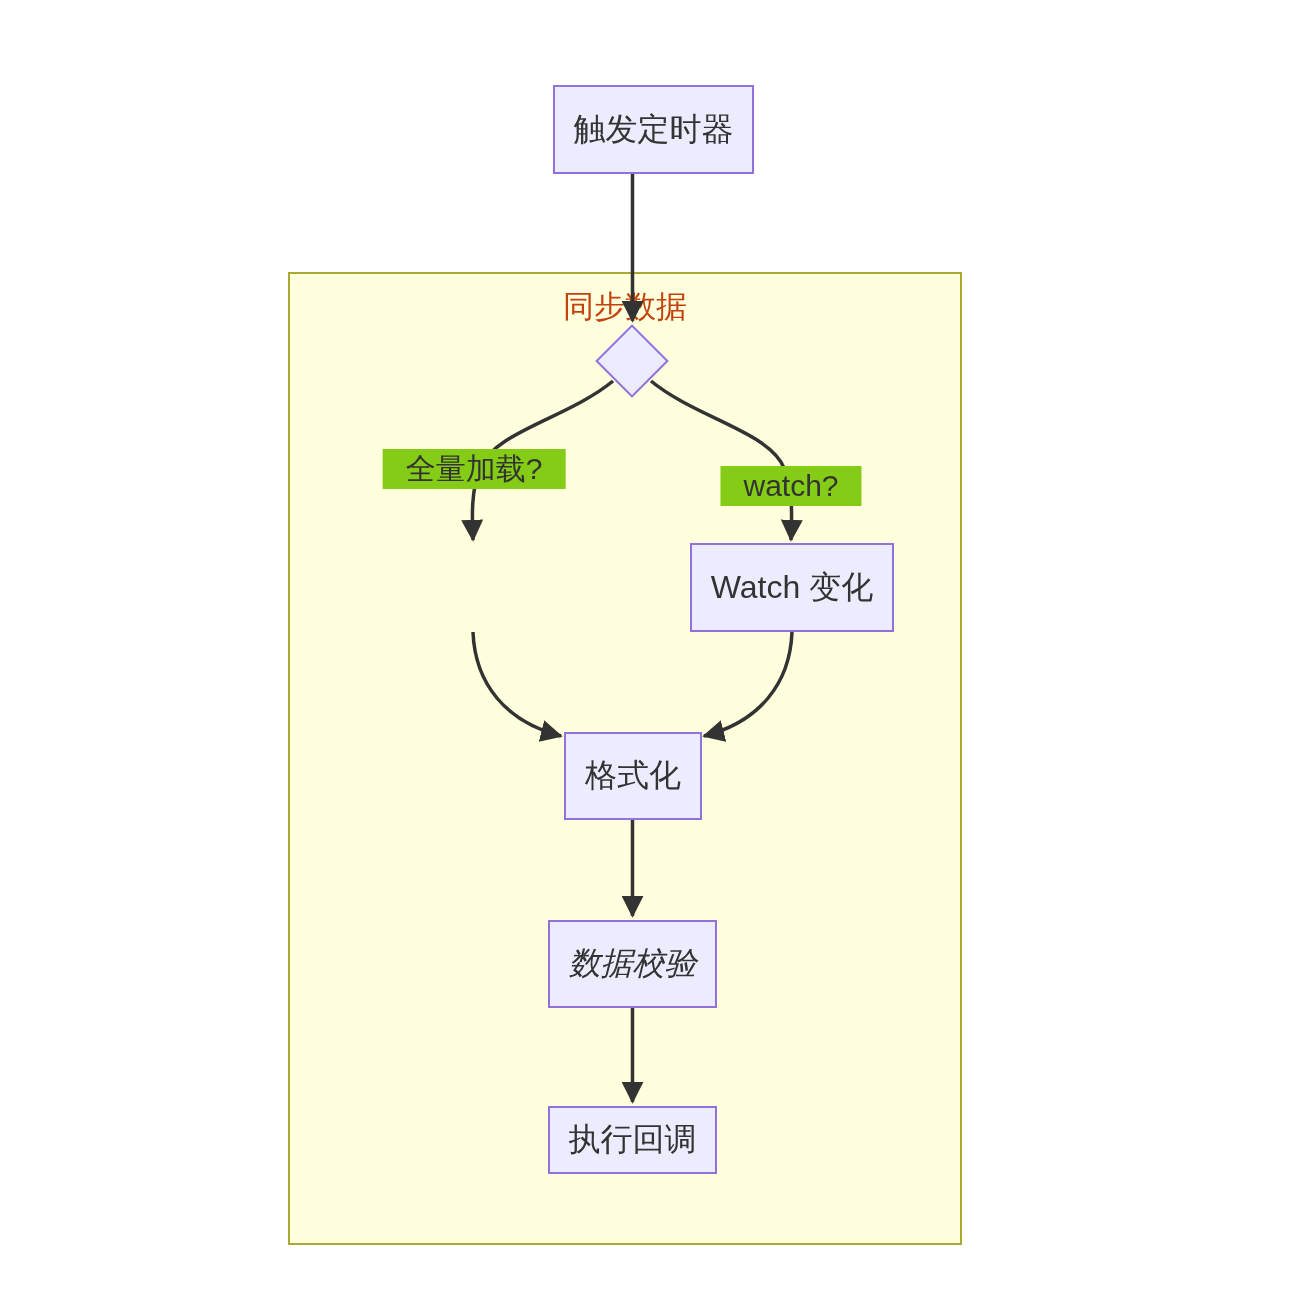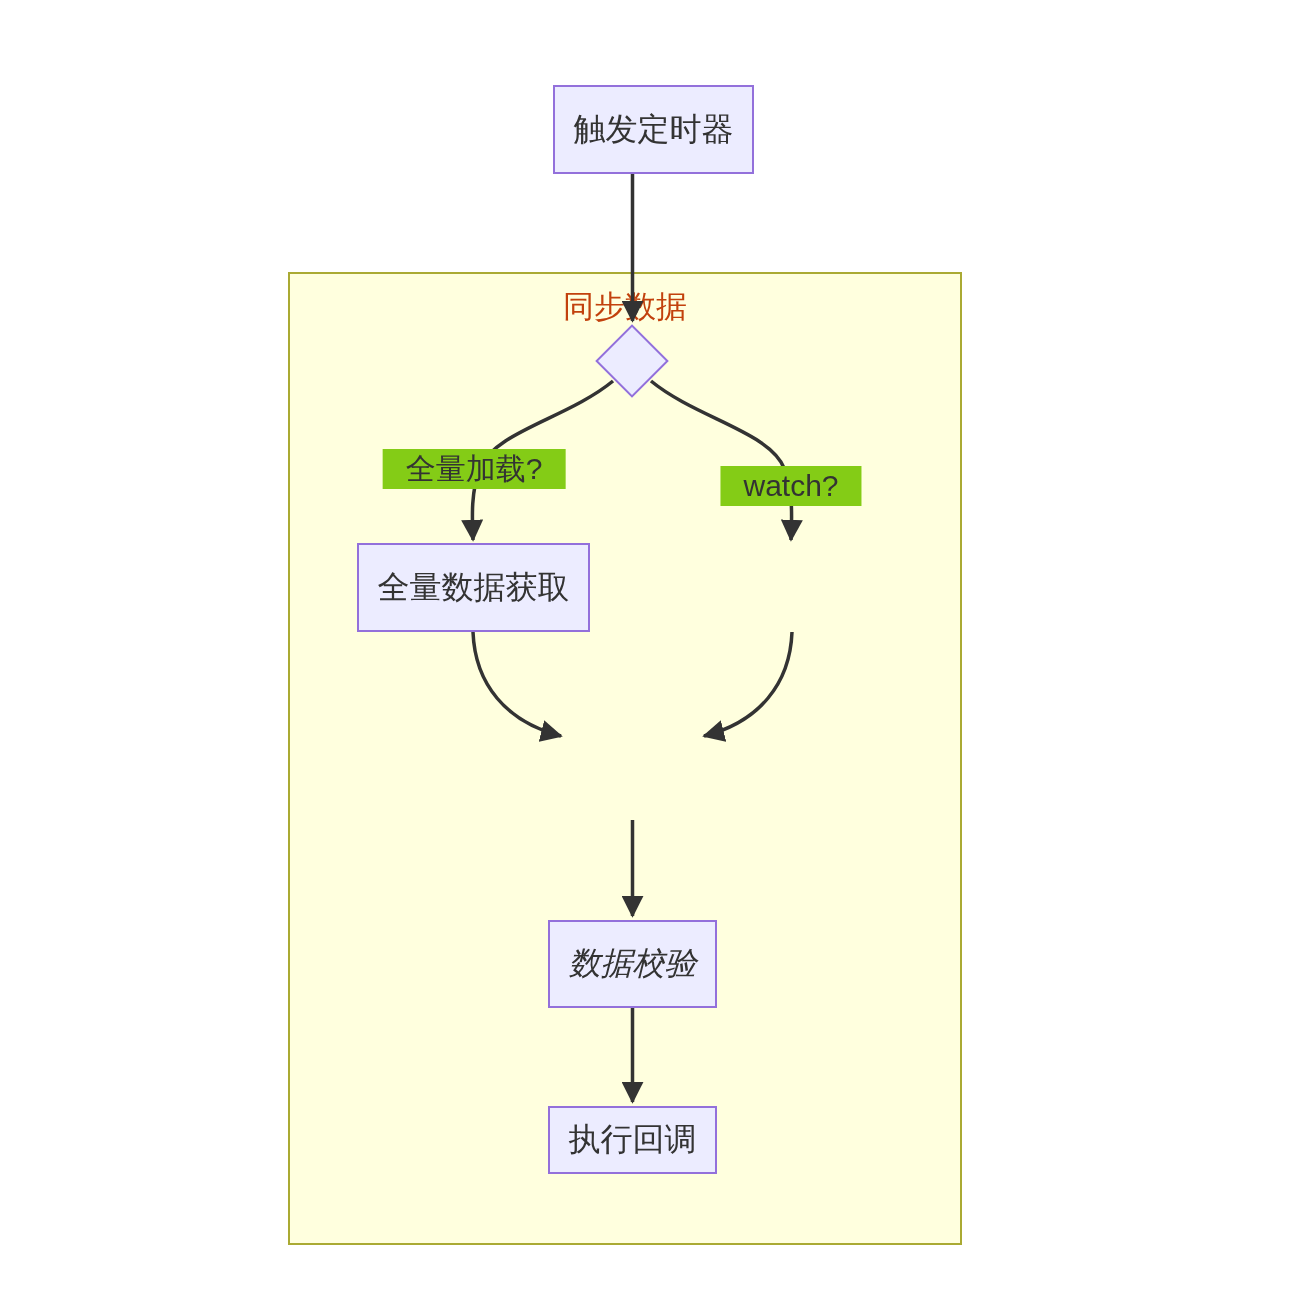--- a/index.html
+++ b/index.html
@@ -123,23 +123,24 @@
     <path class="edge" d="M473,632 C475,684 506,722 561,736" marker-end="url(#arrow)"></path>
     <path class="edge" d="M792,632 C790,684 759,722 704,736" marker-end="url(#arrow)"></path>
     <path class="edge" d="M632.5,820 L632.5,916" marker-end="url(#arrow)"></path>
     <path class="edge" d="M632.5,1008 L632.5,1102" marker-end="url(#arrow)"></path>
   </svg>
 
   <div class="node node-trigger">触发定时器</div>
 
   <div class="diamond"></div>
 
-  <div class="node node-fetch">全量数据获取</div>
 
+  <div class="node node-watch">Watch 变化</div>
 
+  <div class="node node-format">格式化</div>
 
   <div class="node node-validate">数据校验</div>
 
   <div class="node node-callback">执行回调</div>
 
   <div class="edge-label edge-label-full">全量加载?</div>
 
   <div class="edge-label edge-label-watch">watch?</div>
 
 </div>

